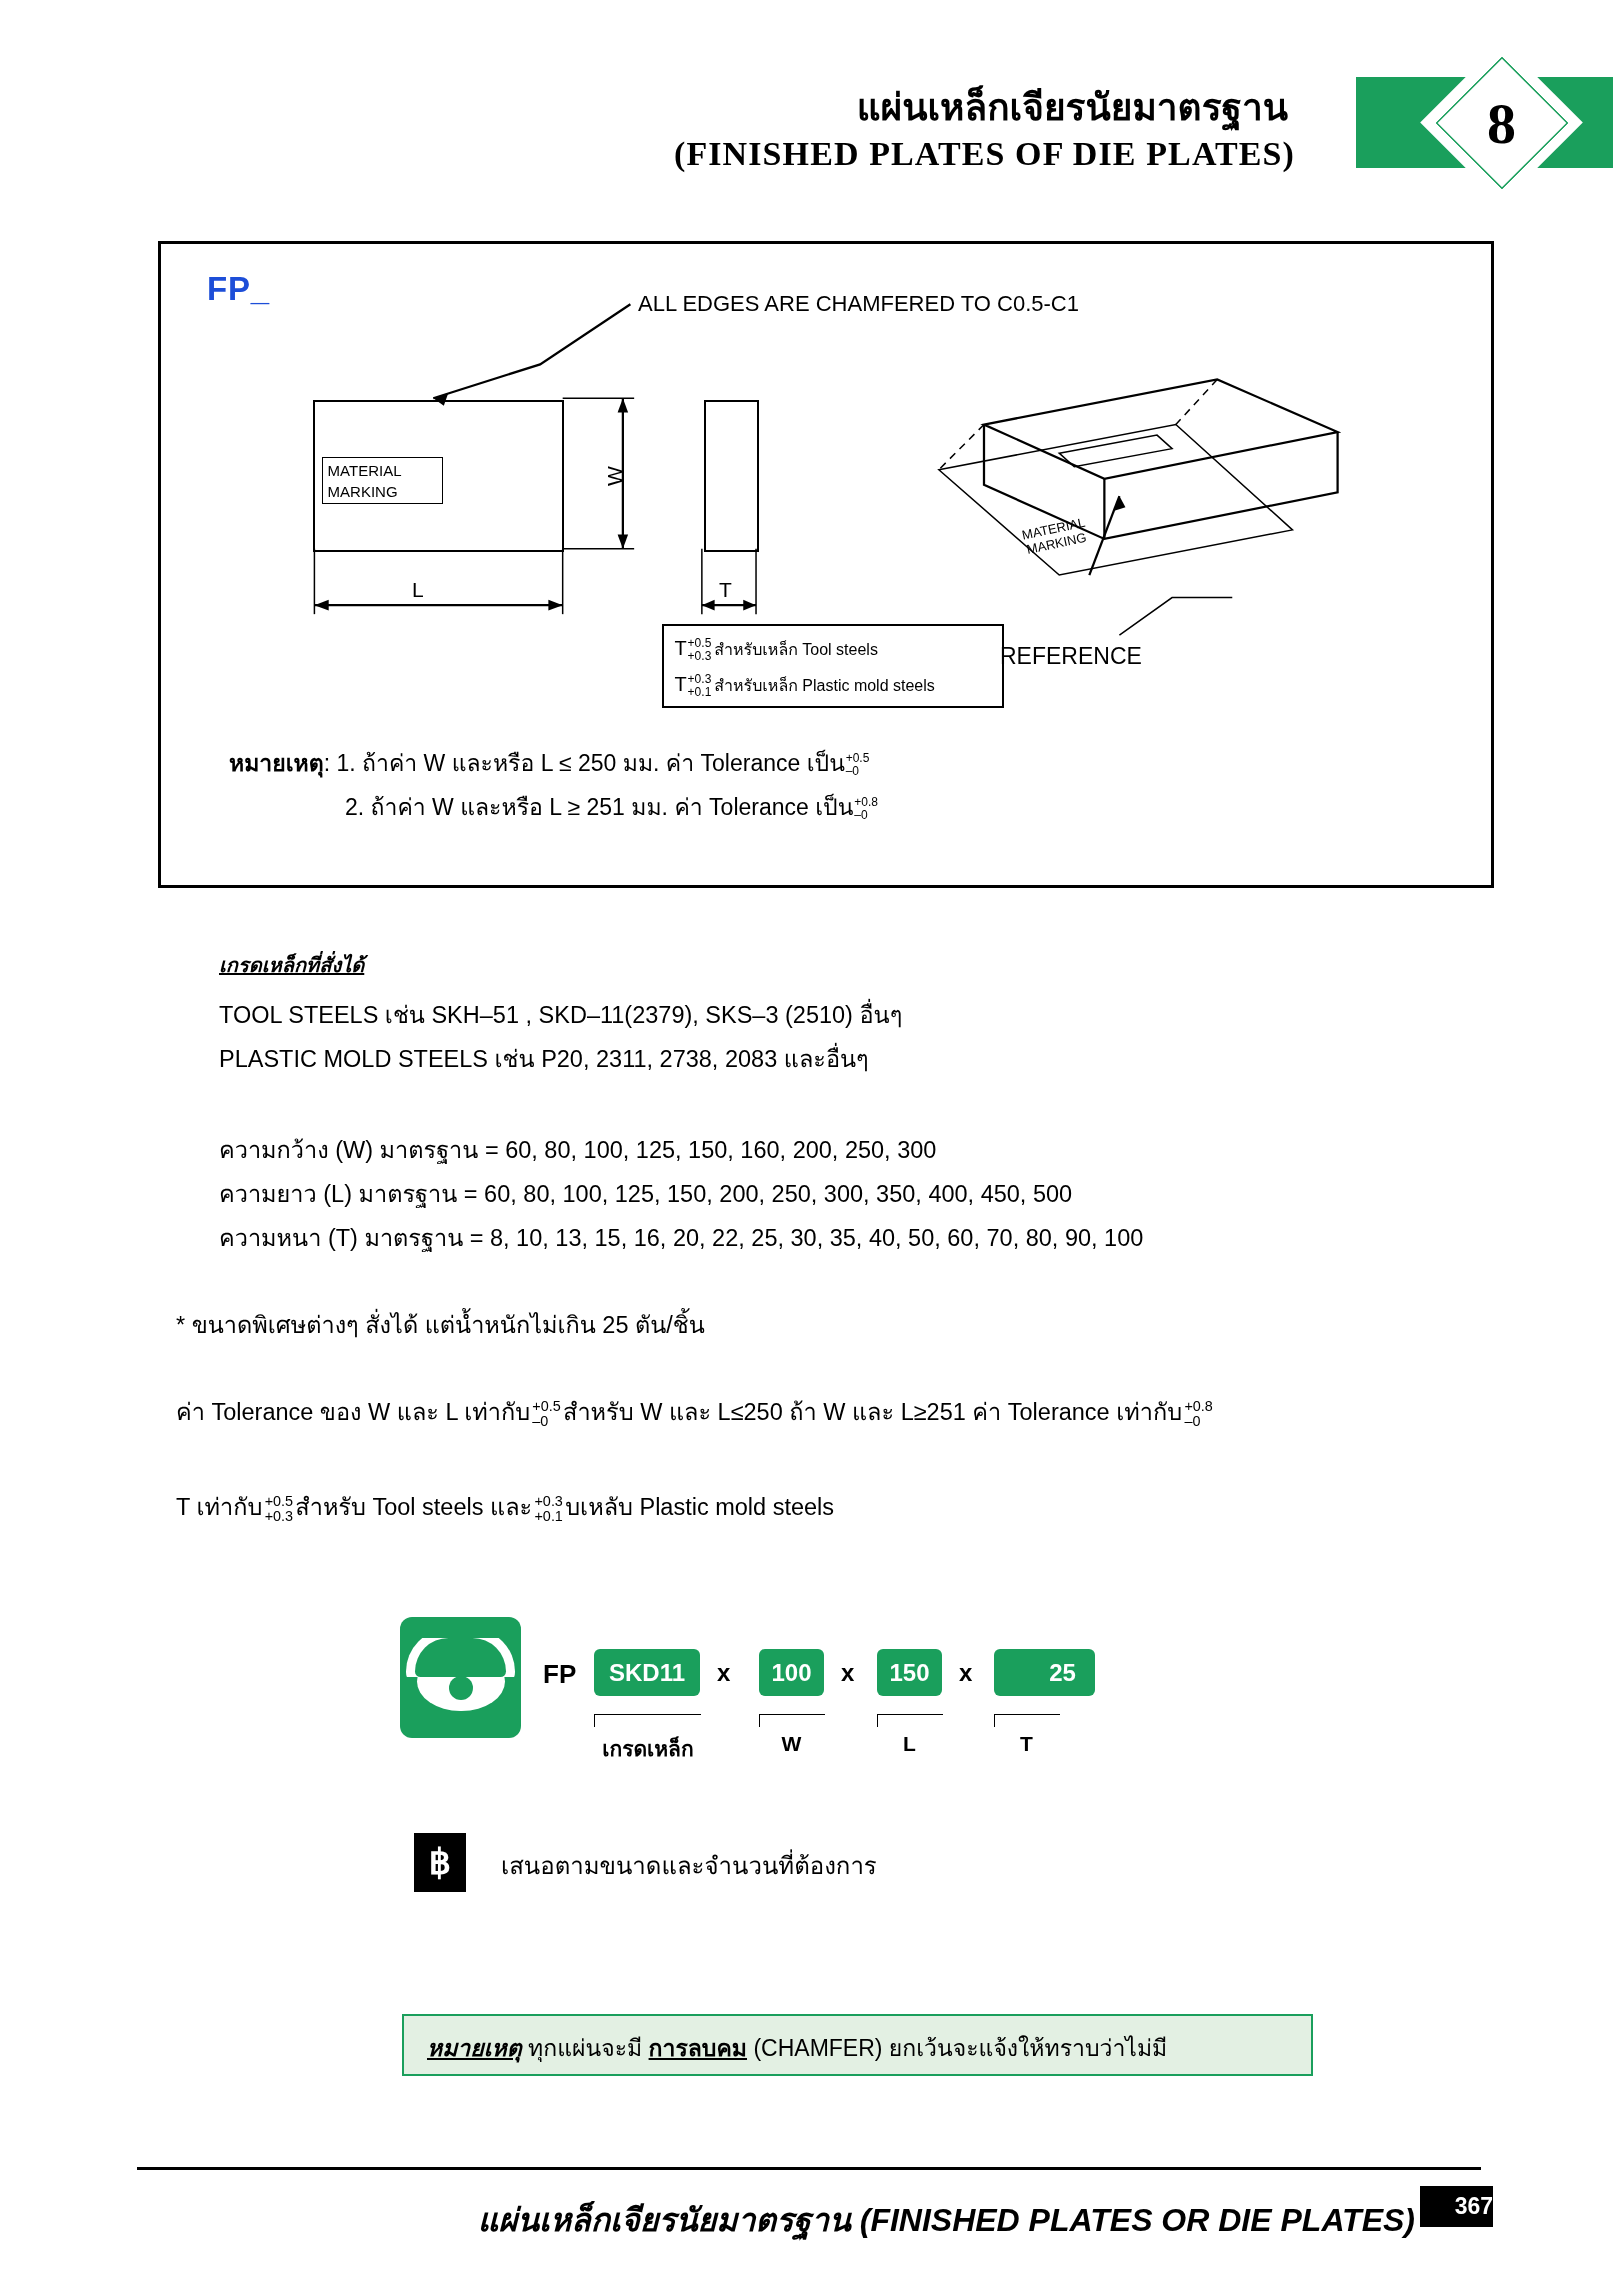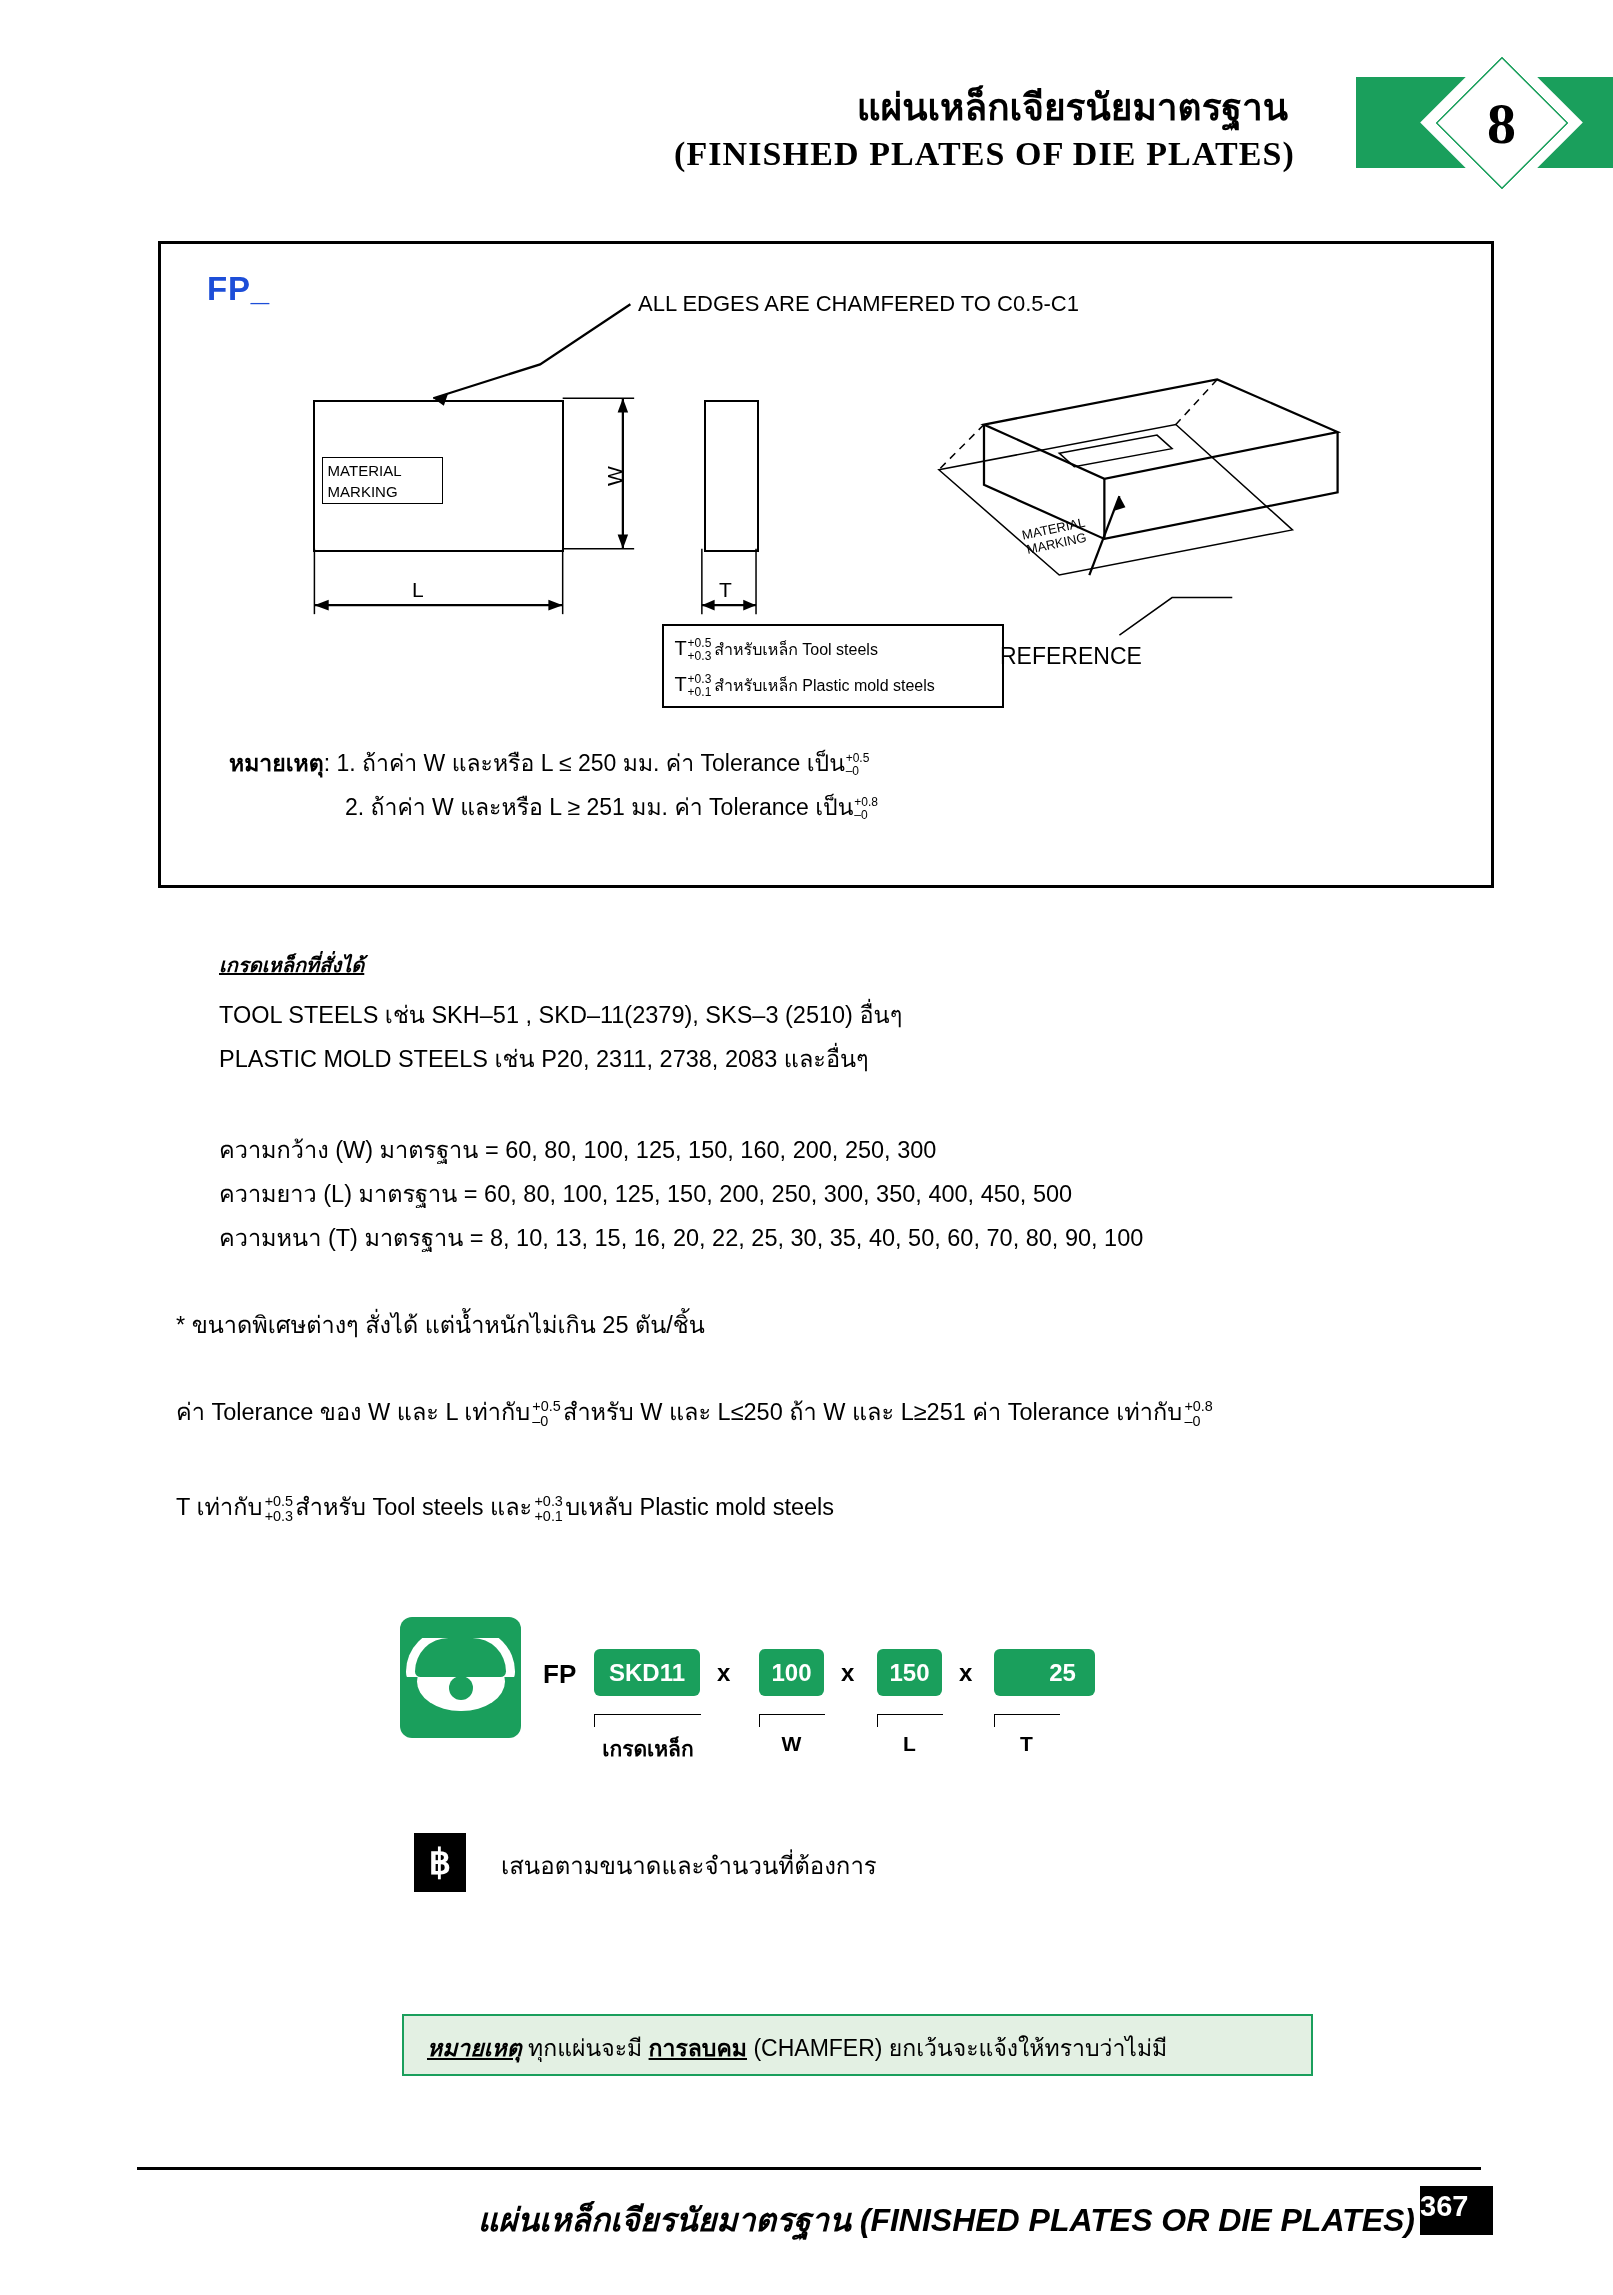--- a/index.html
+++ b/index.html
@@ -418,26 +418,26 @@
     font-size: 32px;
     font-style: italic;
     font-weight: bold;
     white-space: nowrap;
   }
   .page-num {
     position: absolute;
     right: 121px;
     top: 2186px;
     width: 73px;
-    height: 49px;
+    height: 41px;
     background: #000;
     color: #fff;
-    font-size: 29px;
-    font-weight: bold;
-    text-align: left;
+    font-size: 23px;
+    font-weight: bold;
+    text-align: right;
     line-height: 41px;
   }
 
   svg.overlay {
     position: absolute;
     left: 0; top: 0;
     width: 100%; height: 100%;
     pointer-events: none;
   }
 </style>

